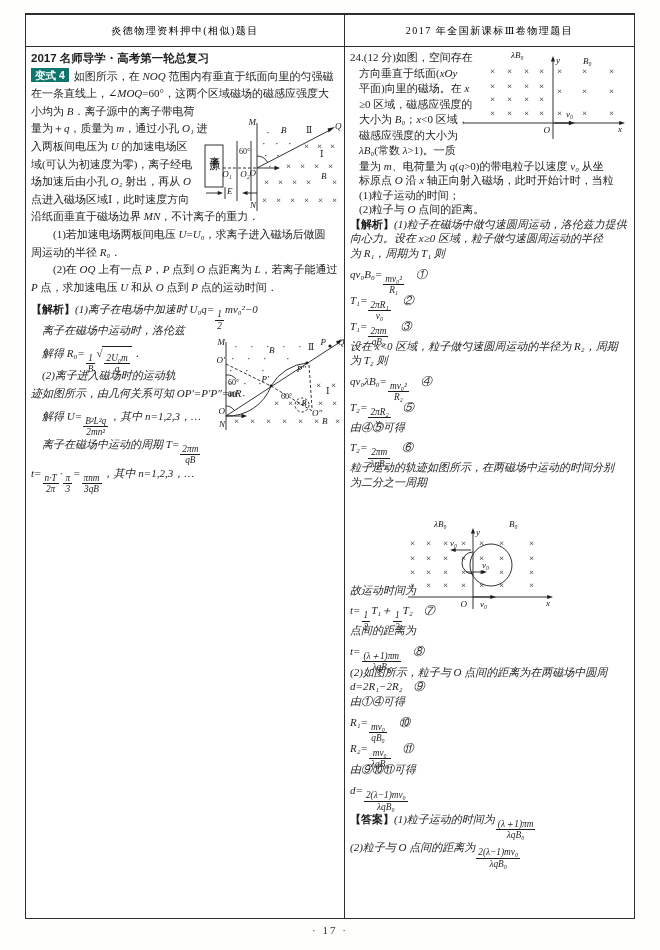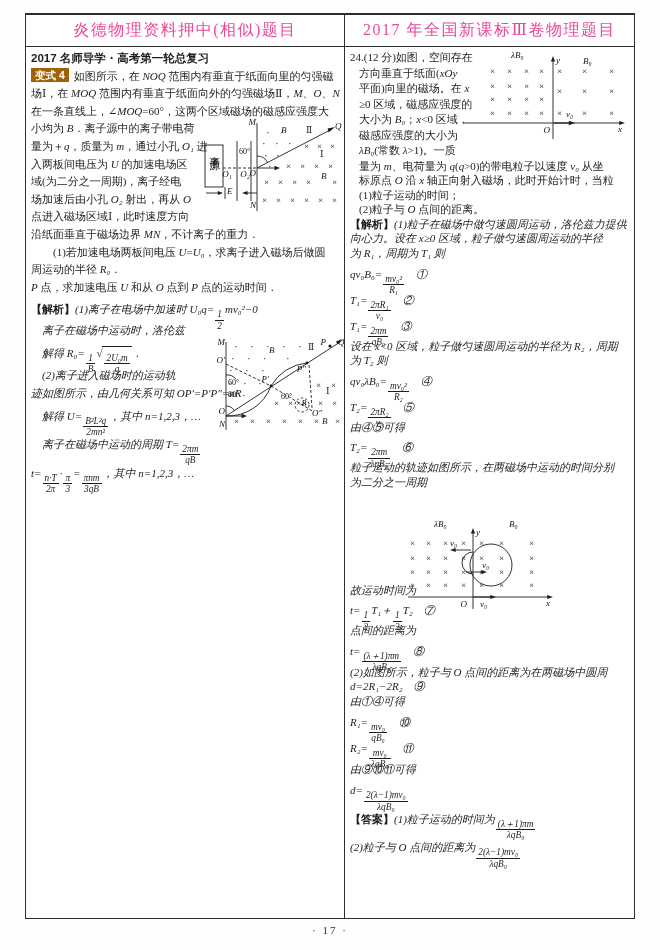--- a/index.html
+++ b/index.html
@@ -3,21 +3,21 @@
 <meta charset="utf-8">
 <style>
   html,body{margin:0;padding:0}
   body{width:660px;height:950px;background:#fefefd;position:relative;
        font-family:"Liberation Serif","DejaVu Serif",serif;color:#1d1d1d;
        -webkit-font-smoothing:antialiased}
   .tbl{position:absolute;left:25px;top:13px;width:608px;height:903px;
        border:1.6px solid #2e2e2e;border-top-width:2.4px;background:#fff}
   .hdr{display:flex;height:31px;border-bottom:1.4px solid #2e2e2e}
   .hcell{display:flex;align-items:center;justify-content:center;
-         font-size:16px;letter-spacing:1.5px;color:#ec4899}
+         font-size:10px;letter-spacing:1.5px;color:#000000}
   .hcell.hl{width:318px}
   .hcell.hr{flex:1;border-left:1.4px solid #2e2e2e}
   .cols{display:flex;height:calc(100% - 32.4px)}
   .col{position:relative;overflow:hidden}
   .col.left{width:318px}
   .col.right{flex:1;border-left:1.4px solid #2e2e2e}
   .lines{padding-top:3px}
   .ln{position:relative;padding-left:5px;font-size:11px;white-space:nowrap}
   .left .ln{height:17.6px;line-height:17.6px}
   .left .fm{height:27px;line-height:27px}
@@ -29,21 +29,21 @@
   .right .ln{height:14.6px;line-height:14.6px}
   .right .nw{height:15.5px;line-height:15.5px;width:112px}
   .right .ind{padding-left:14px}
   .right .fm{height:26px;line-height:26px}
   .right .fm2{height:27px;line-height:27px}
   .right .tall{height:28.5px;line-height:28.5px}
   .bld{font-weight:700;font-family:"Liberation Sans","DejaVu Sans",sans-serif;font-size:11.5px}
   .k{font-style:italic}
   b{font-weight:700;font-style:normal;font-family:"Liberation Sans","DejaVu Sans",sans-serif}
   i{font-family:"Liberation Serif","DejaVu Serif",serif}
-  .badge{display:inline-block;background:#a16207;color:#fff;font-weight:700;
+  .badge{display:inline-block;background:#0f766e;color:#fff;font-weight:700;
          font-family:"Liberation Sans","DejaVu Sans",sans-serif;font-style:normal;
          font-size:10.5px;line-height:14px;padding:0 4px;margin-right:5px;vertical-align:1px}
   .frac{display:inline-flex;flex-direction:column;text-align:center;
         vertical-align:-38%;margin:0 1px;font-size:9.3px;line-height:1.12}
   .frac .fn{border-bottom:0.9px solid #1d1d1d;padding:0 2px}
   .frac .fd{padding:0 2px}
   .sqrt{white-space:nowrap}
   .rad{font-style:normal}
   .sqb{border-top:0.9px solid #1d1d1d;padding:0 1px}
   .fig{position:absolute;font-style:normal}
@@ -64,31 +64,31 @@
   <div class="hdr">
     <div class="hcell hl">炎德物理资料押中(相似)题目</div>
     <div class="hcell hr">2017 年全国新课标Ⅲ卷物理题目</div>
   </div>
   <div class="cols">
 
     <div class="col left">
       <div class="lines">
           <div class="ln bld">2017 名师导学・高考第一轮总复习</div>
           <div class="ln"><span class="badge">变式 4</span>如图所示，在 <i>NOQ</i> 范围内有垂直于纸面向里的匀强磁</div>
-          <div class="ln">场Ⅰ，在 <i>MOQ</i> 范围内有垂直于纸面向外的匀强磁场Ⅱ，<i>M</i>、<i>O</i>、<i>N</i></div>
           <div class="ln">在一条直线上，∠<i>MOQ</i>=60°，这两个区域磁场的磁感应强度大</div>
           <div class="ln nw">小均为 <i>B</i>．离子源中的离子带电荷</div>
           <div class="ln nw">量为＋<i>q</i>，质量为 <i>m</i>，通过小孔 <i>O₁</i> 进</div>
           <div class="ln nw">入两板间电压为 <i>U</i> 的加速电场区</div>
-          <div class="ln nw">域(为二分之一周期)，离子经电</div>
+          <div class="ln nw">域(可认为初速度为零)，离子经电</div>
           <div class="ln nw">场加速后由小孔 <i>O₂</i> 射出，再从 <i>O</i></div>
           <div class="ln nw">点进入磁场区域Ⅰ，此时速度方向</div>
           <div class="ln">沿纸面垂直于磁场边界 <i>MN</i>，不计离子的重力．</div>
           <div class="ln">　　(1)若加速电场两板间电压 <i>U</i>=<i>U₀</i>，求离子进入磁场后做圆</div>
           <div class="ln">周运动的半径 <i>R₀</i>．</div>
+          <div class="ln">　　(2)在 <i>OQ</i> 上有一点 <i>P</i>，<i>P</i> 点到 <i>O</i> 点距离为 <i>L</i>，若离子能通过</div>
           <div class="ln"><i>P</i> 点，求加速电压 <i>U</i> 和从 <i>O</i> 点到 <i>P</i> 点的运动时间．</div>
           <div class="ln k fm1"><b>【解析】</b>(1)离子在电场中加速时 <i>U₀</i><i>q</i>=<span class="frac">
               <span class="fn">1</span>
               <span class="fd">2</span>
             </span><i>mv₀²</i>−0</div>
           <div class="ln k nw2">　离子在磁场中运动时，洛伦兹</div>
           <div class="ln k fm nw2">　解得 <i>R₀</i>=<span class="frac">
               <span class="fn">1</span>
               <span class="fd"><i>B</i></span>
             </span><span class="sqrt"><span class="rad">√</span><span class="sqb"><span class="frac">

